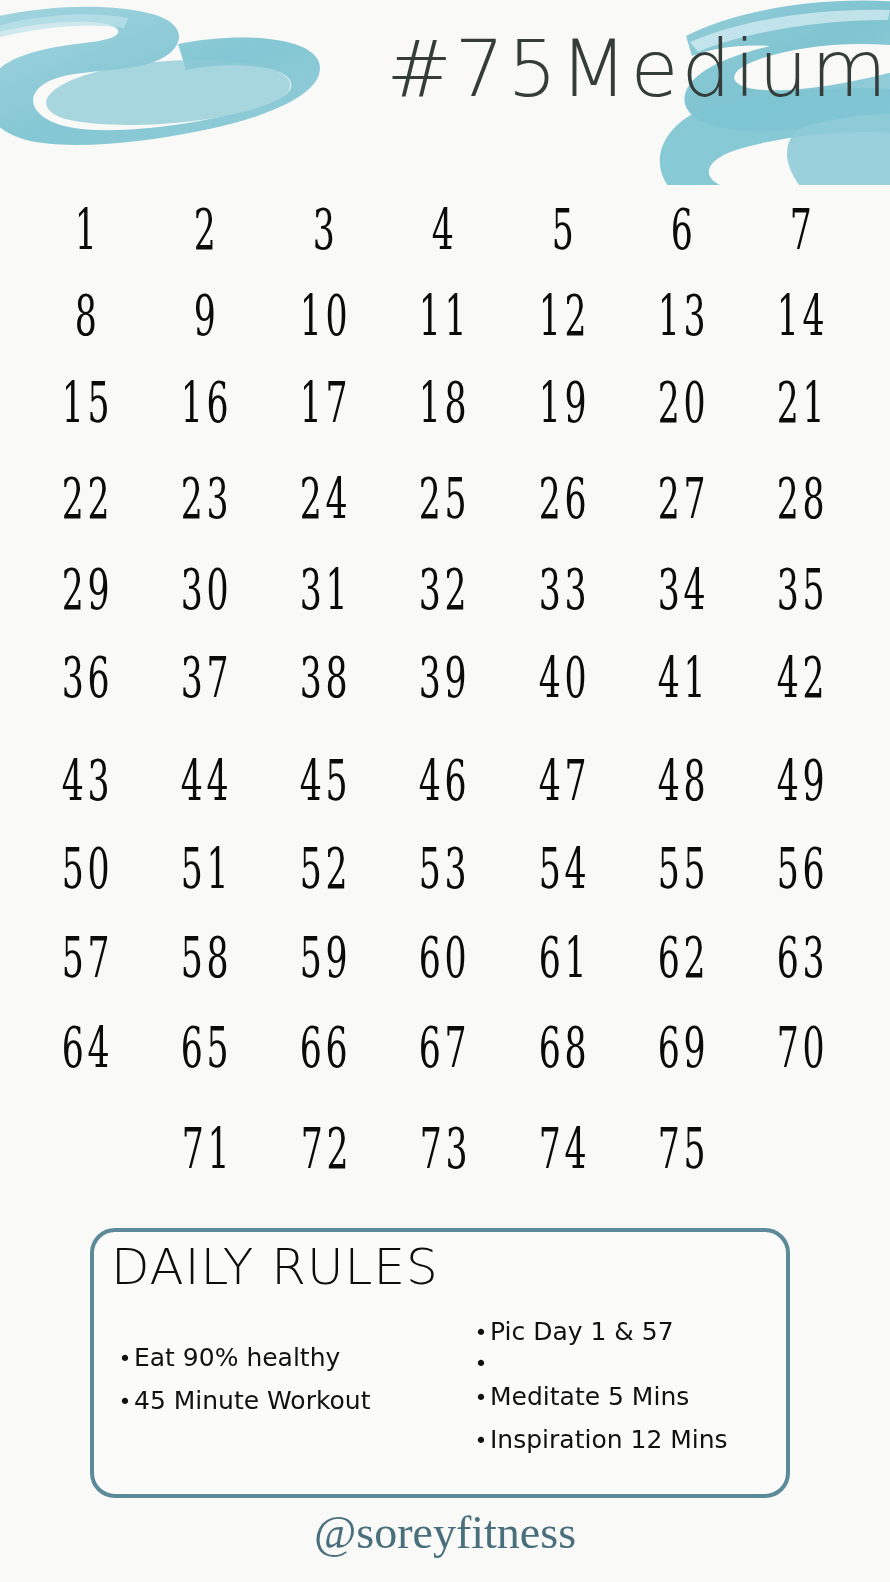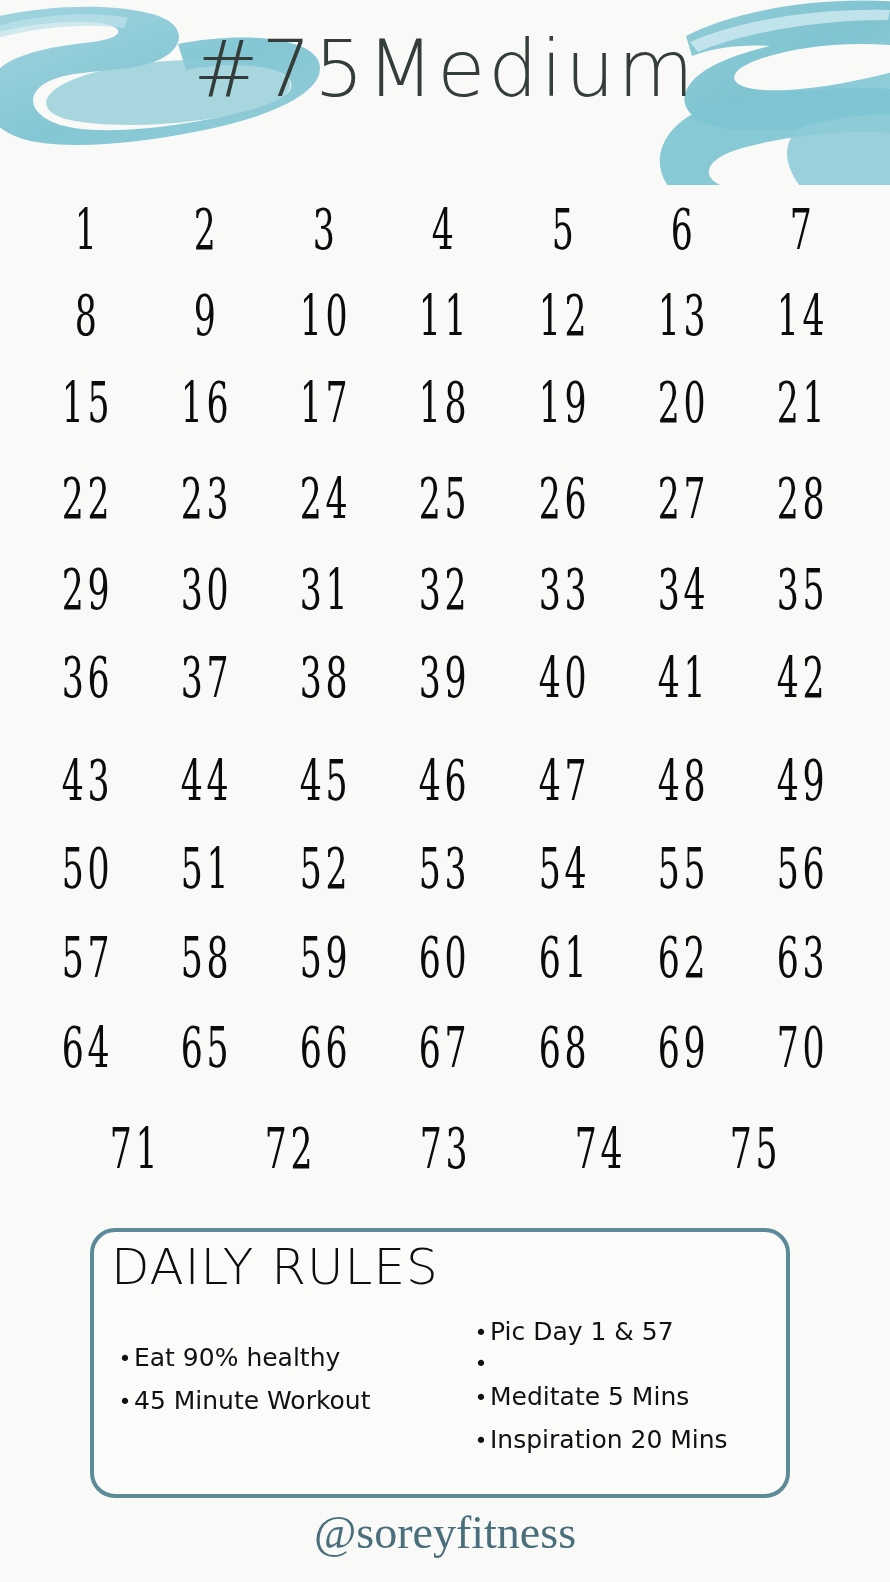--- a/index.html
+++ b/index.html
@@ -39,21 +39,21 @@
     width: 890px;
     height: 185px;
     pointer-events: none;
   }
 
   .title {
     position: absolute;
     left: 0;
     top: 30px;
     width: 890px;
-    text-align: center;
+    text-align: right;
     font-family: "DejaVu Sans", sans-serif;
     font-weight: 300;
     font-size: 78px;
     letter-spacing: 3px;
     color: #343d3a;
     line-height: 1.0;
     white-space: nowrap;
   }
 
   
@@ -89,21 +89,21 @@
   .grid-row.r1  { margin-top: 0px;  }
   .grid-row.r2  { margin-top: -2px; }
   .grid-row.r3  { margin-top: -2px; }
   .grid-row.r4  { margin-top: 8px;  }
   .grid-row.r5  { margin-top: 2px;  }
   .grid-row.r6  { margin-top: 0px;  }
   .grid-row.r7  { margin-top: 14px; }
   .grid-row.r8  { margin-top: 0px;  }
   .grid-row.r9  { margin-top: 0px;  }
   .grid-row.r10 { margin-top: 2px;  }
-  .grid-row.r11 { margin-top: 12px; gap: 36px; }
+  .grid-row.r11 { margin-top: 12px; }
 
   
   .grid-row.partial {
     justify-content: center;
   }
   .grid-row.partial .cell {
     flex: 0 0 119px;
   }
 
   
@@ -399,21 +399,21 @@
         </li>
         <li>
           <span class="bullet">•</span>
         </li>
         <li>
           <span class="bullet">•</span>
           <span class="rule-text">Meditate 5 Mins</span>
         </li>
         <li>
           <span class="bullet">•</span>
-          <span class="rule-text">Inspiration 20 Mins</span>
+          <span class="rule-text">Inspiration 12 Mins</span>
         </li>
       </ul>
 
     </div>
   </div>
 
   <div class="handle">@soreyfitness</div>
 
 </div>
 

